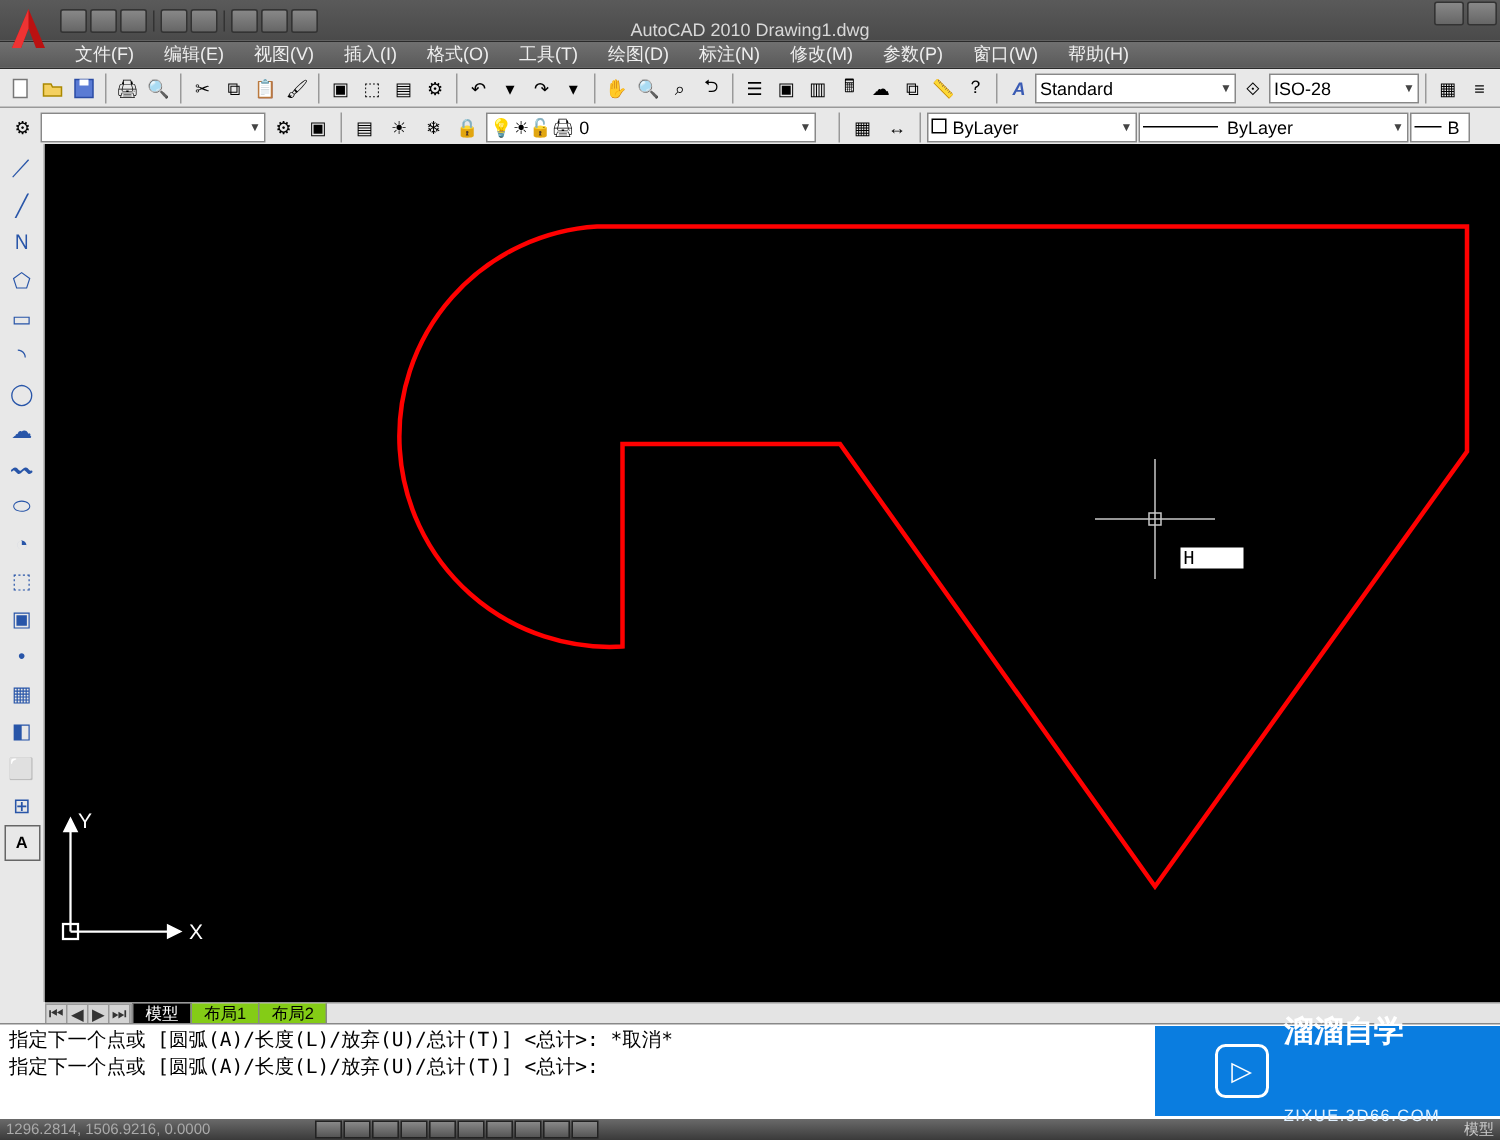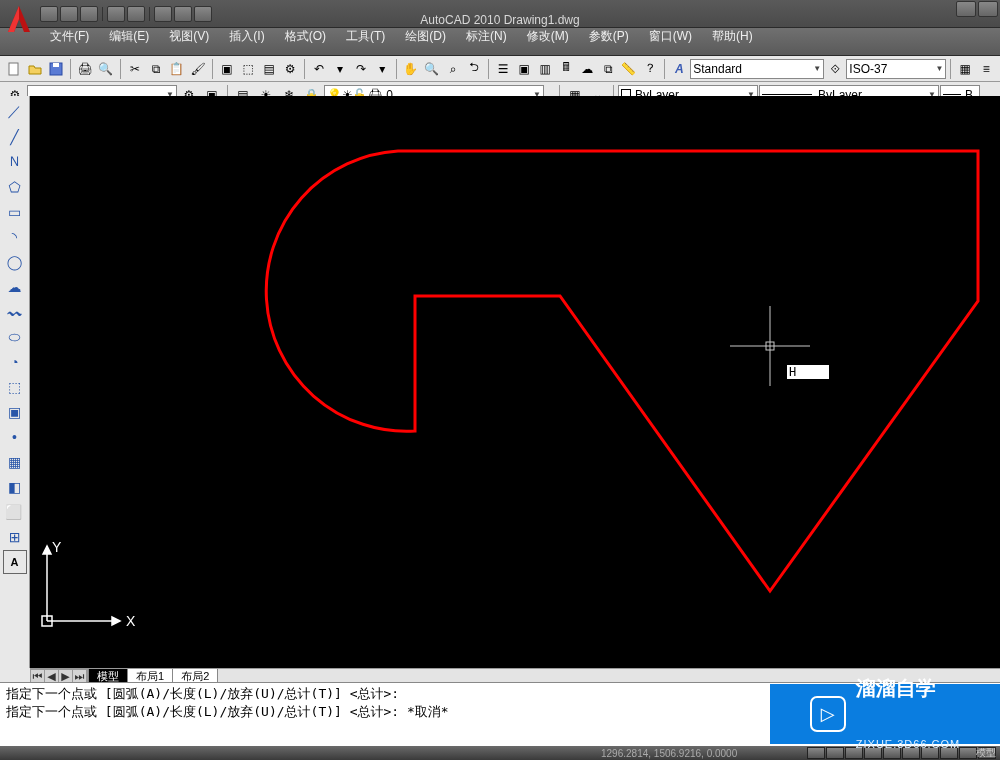--- a/index.html
+++ b/index.html
@@ -39,21 +39,21 @@
     color:#d8d8d8; font-size:12px;
   }
   .title-right {
     position:absolute; right:2px; top:1px;
     display:flex; gap:2px;
   }
   .title-right .qat-btn{ width:20px; }
 
   
   .menubar {
-    height: 28px;
+    height: 18px;
     background: linear-gradient(#707070, #5a5a5a);
     display:flex; align-items:flex-start; padding-left:40px;
     color:#eee; font-size:12px;
     border-bottom:1px solid #2a2a2a;
   }
   .menu-item { padding: 0 10px; cursor:default; }
 
   
   .toolbar {
     height:26px; background:#e8e8e8;
@@ -122,40 +122,39 @@
     background:#e4e4e4; border-top:1px solid #999;
     display:flex; align-items:center; font-size:11px;
   }
   .tabnav{
     display:flex; gap:0; background:#d4d4d4; border:1px solid #999;
     height:14px;
   }
   .tabnav span{ width:14px; text-align:center; border-right:1px solid #999; color:#333;}
   .tab{
     padding:0 8px; height:14px; line-height:14px;
-    background:#ffffff; border:1px solid #888; border-top:none;
+    background:#84cc16; border:1px solid #888; border-top:none;
     margin-right:-1px;
   }
   .tab.active{ background:#000; color:#fff;}
   
   .cmdline{
     position:absolute; left:0; right:0; bottom:14px; height:64px;
     background:#fff; border-top:1px solid #888;
     font-family:"SimSun",monospace; font-size:13px;
     padding:2px 6px; color:#000;
     line-height:1.35;
   }
   
   .statusbar{
     position:absolute; left:0; right:0; bottom:0; height:14px;
     background:linear-gradient(#6a6a6a,#3a3a3a);
     color:#aaa; font-size:10px;
     display:flex; align-items:center;
     padding:0 4px;
-    justify-content:flex-end;
   }
   .statusbar .coords{ width:200px; }
   .statusbar .sb-btns { display:flex; gap:1px; margin-left:6px;}
   .sb-btn{
     width:18px; height:12px;
     background:linear-gradient(#888,#555);
     border:1px solid #222;
   }
   .statusbar .right{ position:absolute; right:4px; color:#ccc;}
   
@@ -273,21 +272,21 @@
   <div class="tb-btn" style="font-weight:bold;font-style:italic;color:#3a5bb4">A</div>
   <div class="tb-dd">
     <div class="fake-select w130">
       <span>Standard</span>
       <span class="arrow">▼</span>
     </div>
   </div>
   <div class="tb-btn">⟐</div>
   <div class="tb-dd">
     <div class="fake-select w100">
-      <span>ISO-37</span>
+      <span>ISO-28</span>
       <span class="arrow">▼</span>
     </div>
   </div>
   <div class="tb-sep"></div>
   <div class="tb-btn">▦</div>
   <div class="tb-btn">≡</div>
 </div>
 
 <div class="toolbar toolbar2">
   <div class="tb-btn">⚙</div>
@@ -399,22 +398,22 @@
     <span>◀</span>
     <span>▶</span>
     <span>⏭</span>
   </div>
   <div class="tab active">模型</div>
   <div class="tab">布局1</div>
   <div class="tab">布局2</div>
 </div>
 
 <div class="cmdline">
+  <div>指定下一个点或 [圆弧(A)/长度(L)/放弃(U)/总计(T)] &lt;总计&gt;:  *取消*</div>
   <div>指定下一个点或 [圆弧(A)/长度(L)/放弃(U)/总计(T)] &lt;总计&gt;:</div>
-  <div>指定下一个点或 [圆弧(A)/长度(L)/放弃(U)/总计(T)] &lt;总计&gt;:  *取消*</div>
   <div style="height:4px"></div>
 </div>
 
 <div class="statusbar">
   <div class="coords">1296.2814, 1506.9216, 0.0000</div>
   <div class="sb-btns">
     <div class="sb-btn"></div>
     <div class="sb-btn"></div>
     <div class="sb-btn"></div>
     <div class="sb-btn"></div>

